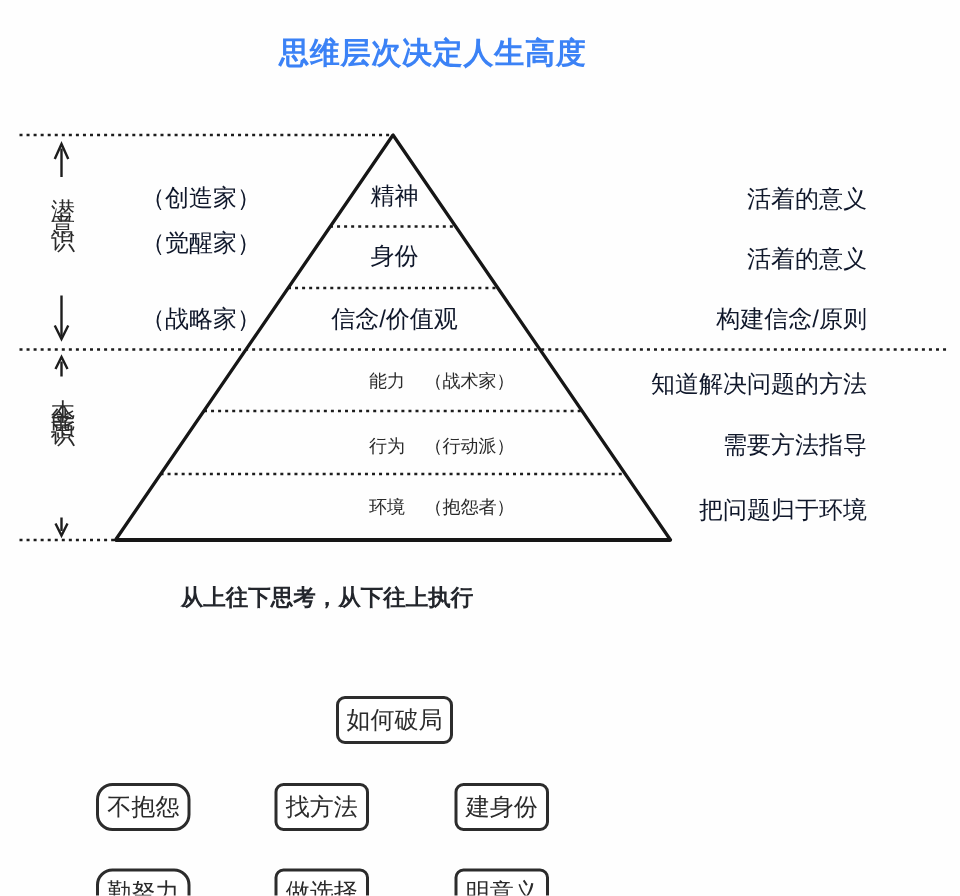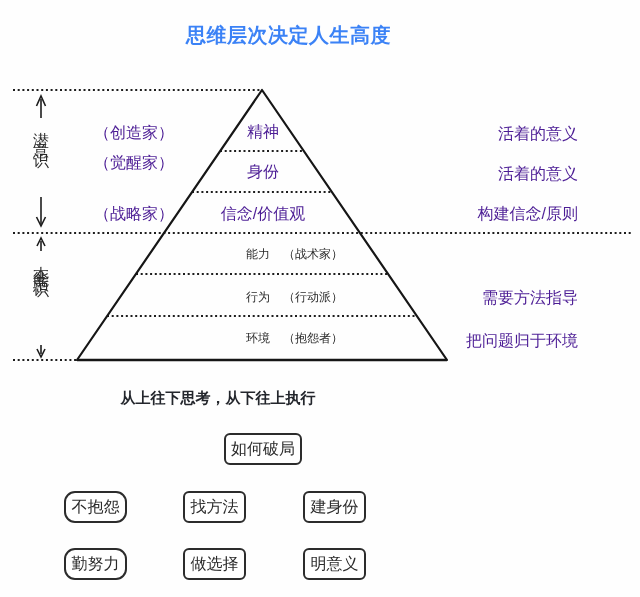--- a/index.html
+++ b/index.html
@@ -15,21 +15,21 @@
     background: #fefefe;
     overflow: hidden;
     font-family: "Liberation Sans", sans-serif;
   }
   #diagram-svg { position: absolute; left: 0; top: 0; }
   .dot   { stroke: #1d1d1d; stroke-width: 1.8; stroke-dasharray: 2 2.7; fill: none; }
   .pyr   { fill: none; stroke: #161616; stroke-width: 2.2; stroke-linejoin: round; }
   .base  { stroke: #161616; stroke-width: 2.6; }
   .arr   { stroke: #1d1d1d; stroke-width: 1.6; fill: none; }
 
-  .txt { position: absolute; font-size: 16px; line-height: 17px; color: #4c1d95; white-space: nowrap; }
+  .txt { position: absolute; font-size: 16px; line-height: 17px; color: #0f172a; white-space: nowrap; }
 
   .page-title {
     position: absolute; left: 186px; top: 22px; width: 200px;
     text-align: center; font-size: 20px; font-weight: bold;
     color: #3b82f6; letter-spacing: 0.5px; white-space: nowrap;
   }
   .vtext {
     position: absolute; left: 32px;
     writing-mode: vertical-rl; text-orientation: upright;
     font-size: 16px; color: #2b2b2b; line-height: 18px;
@@ -46,21 +46,21 @@
   .slogan {
     position: absolute; left: 118px; top: 389px; width: 200px;
     text-align: center; font-size: 15px; font-weight: bold;
     color: #23262c; white-space: nowrap;
   }
 
   .abox {
     position: absolute; height: 32px; box-sizing: border-box;
     border: 2px solid #2c2c2c; border-radius: 6px; background: #ffffff;
     display: flex; align-items: center; justify-content: center;
-    font-size: 16px; color: #2b2b2b; white-space: nowrap;
+    font-size: 16px; color: #2b2b2b; white-space: nowrap; margin-top: 31px;
   }
   .abox.how { left: 224px; top: 433px; width: 78px; }
   .abox.c0 { left: 64px;  width: 63px; border-radius: 11px; }
   .abox.c1 { left: 183px; width: 63px; }
   .abox.c2 { left: 303px; width: 63px; }
   .abox.r0 { top: 491px; }
   .abox.r1 { top: 548px; }
 </style>
 </head>
 <body>
@@ -118,20 +118,21 @@
     <span>（行动派）</span>
   </div>
   <div class="row-inline" style="top:330px">
     <span>环境</span>
     <span>（抱怨者）</span>
   </div>
 
   <div class="txt note-right" style="top:125px">活着的意义</div>
   <div class="txt note-right" style="top:165px">活着的意义</div>
   <div class="txt note-right" style="top:205px">构建信念/原则</div>
+  <div class="txt note-right" style="top:248px">知道解决问题的方法</div>
   <div class="txt note-right" style="top:289px">需要方法指导</div>
   <div class="txt note-right" style="top:332px">把问题归于环境</div>
 
   <div class="slogan">从上往下思考，从下往上执行</div>
 
   <div class="abox how">如何破局</div>
 
   <div class="abox r0 c0">不抱怨</div>
   <div class="abox r0 c1">找方法</div>
   <div class="abox r0 c2">建身份</div>

